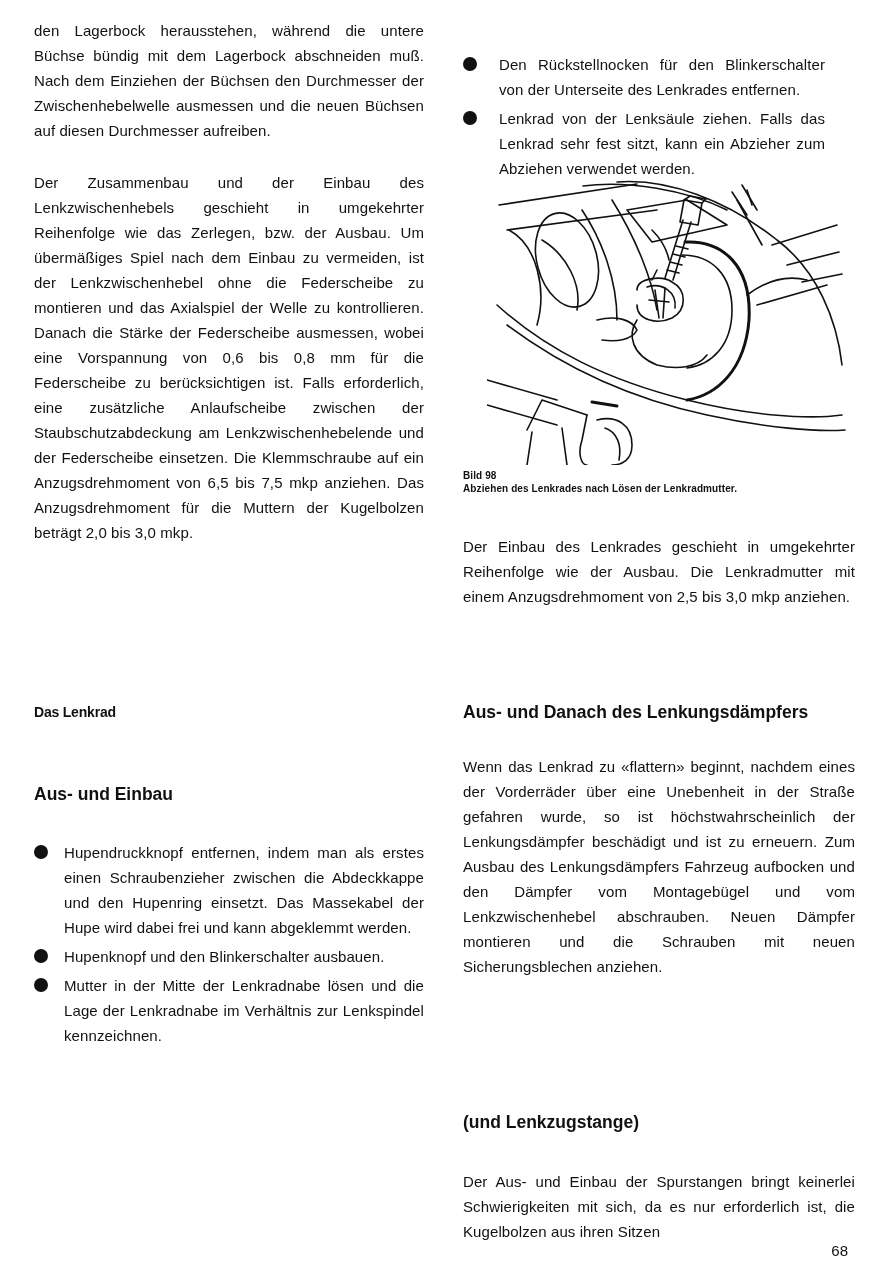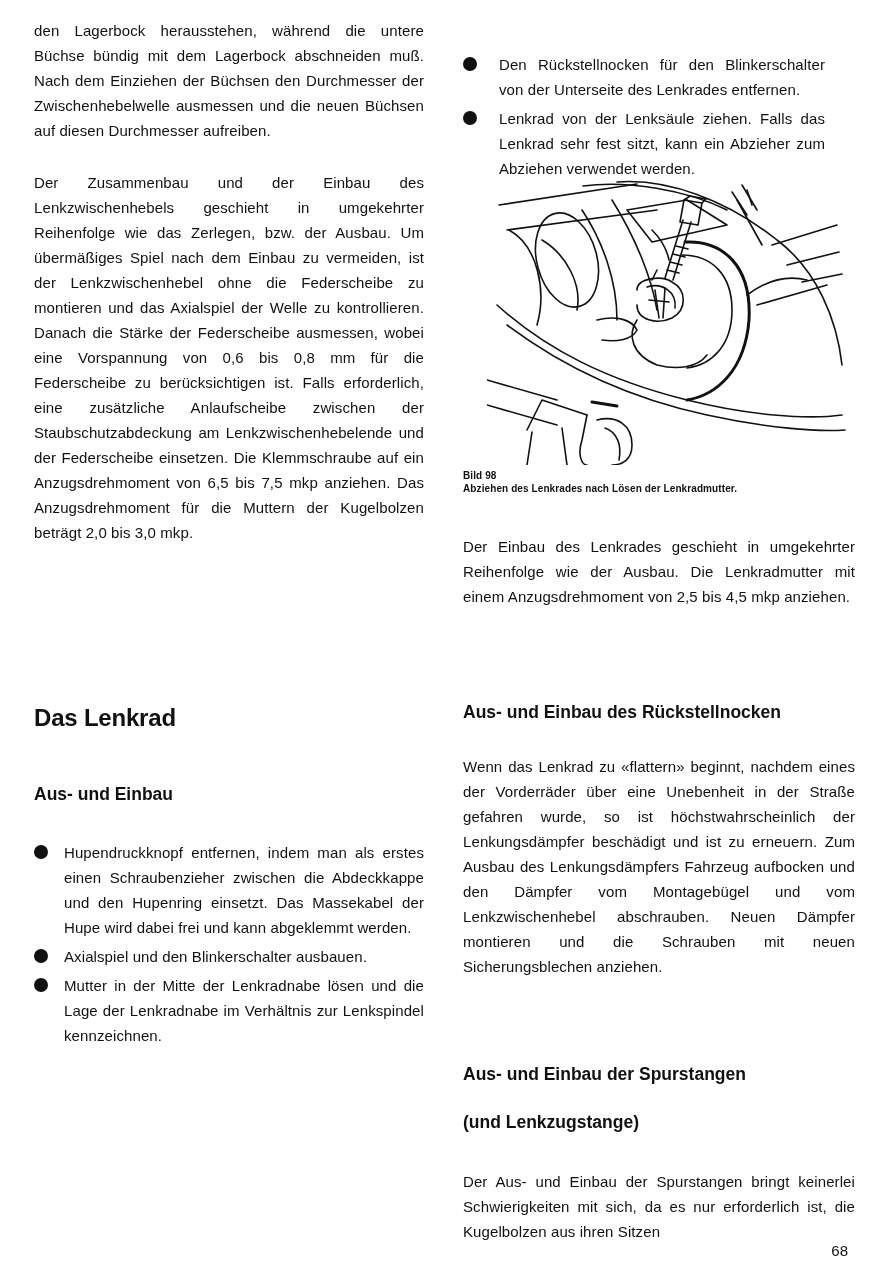--- a/index.html
+++ b/index.html
@@ -9,21 +9,21 @@
     color: #111111;
   }
   .col { position: absolute; top: 0; }
   .col-left { left: 34px; width: 390px; }
   .col-right { left: 463px; width: 392px; }
   p.body {
     margin: 0; font-size: 15px; line-height: 25px; text-align: justify;
     letter-spacing: 0.1px;
   }
   h1.section {
-    margin: 0; font-size: 24px; font-weight: bold; letter-spacing: -0.2px;
+    margin: 0; font-size: 14px; font-weight: bold; letter-spacing: -0.2px;
   }
   h2.sub {
     margin: 0; font-size: 17.5px; font-weight: bold; line-height: 24px;
   }
   ul.bullets { list-style: none; margin: 0; padding: 0; }
   ul.bullets li { position: relative; padding-left: 30px; margin-bottom: 4px; }
   ul.bullets li .dot {
     position: absolute; left: 0; top: 5px; width: 14px; height: 14px;
     border-radius: 50%; background: #111111;
   }
@@ -42,21 +42,21 @@
   <h1 class="section abs" style="top:704px;">Das Lenkrad</h1>
   <h2 class="sub abs" style="top:782px;">Aus- und Einbau</h2>
 
   <ul class="bullets abs" style="top:840px; width:390px;">
     <li>
       <span class="dot"></span>
       <p class="body">Hupendruckknopf entfernen, indem man als erstes einen Schraubenzieher zwischen die Abdeckkappe und den Hupenring einsetzt. Das Massekabel der Hupe wird dabei frei und kann abgeklemmt werden.</p>
     </li>
     <li>
       <span class="dot"></span>
-      <p class="body">Axialspiel und den Blinkerschalter ausbauen.</p>
+      <p class="body">Hupenknopf und den Blinkerschalter ausbauen.</p>
     </li>
     <li>
       <span class="dot"></span>
       <p class="body">Mutter in der Mitte der Lenkradnabe lösen und die Lage der Lenkradnabe im Verhältnis zur Lenkspindel kennzeichnen.</p>
     </li>
   </ul>
 </div>
 
 <div class="col col-right" style="height:1284px;">
   <ul class="bullets abs" style="top:4px; width:392px; left:-30px; padding-left:0;margin-top:48px;">
@@ -130,23 +130,22 @@
       <path d="M118 258 C130 262 135 275 132 290"></path>
       <path d="M105 232 L130 236" stroke-width="3"></path>
       <path d="M260 20 L265 35"></path>
       <path d="M250 30 L275 75"></path>
     </svg>
   </div>
 
   <div class="abs fig-label" style="top:470px; left:0;">Bild 98</div>
   <div class="abs fig-label" style="top:483px; left:0;">Abziehen des Lenkrades nach Lösen der Lenkradmutter.</div>
 
-  <p class="body abs" style="top:534px; width:392px;">Der Einbau des Lenkrades geschieht in umgekehrter Reihenfolge wie der Ausbau. Die Lenkradmutter mit einem Anzugsdrehmoment von 2,5 bis 4,5 mkp anziehen.</p>
+  <p class="body abs" style="top:534px; width:392px;">Der Einbau des Lenkrades geschieht in umgekehrter Reihenfolge wie der Ausbau. Die Lenkradmutter mit einem Anzugsdrehmoment von 2,5 bis 3,0 mkp anziehen.</p>
 
-  <h2 class="sub abs" style="top:700px;">Aus- und Einbau des Rückstellnocken</h2>
+  <h2 class="sub abs" style="top:700px;">Aus- und Danach des Lenkungsdämpfers</h2>
   <p class="body abs" style="top:754px; width:392px;">Wenn das Lenkrad zu «flattern» beginnt, nachdem eines der Vorderräder über eine Unebenheit in der Straße gefahren wurde, so ist höchstwahrscheinlich der Lenkungsdämpfer beschädigt und ist zu erneuern. Zum Ausbau des Lenkungsdämpfers Fahrzeug aufbocken und den Dämpfer vom Montagebügel und vom Lenkzwischenhebel abschrauben. Neuen Dämpfer montieren und die Schrauben mit neuen Sicherungsblechen anziehen.</p>
 
-  <h2 class="sub abs" style="top:1062px;">Aus- und Einbau der Spurstangen</h2>
   <h2 class="sub abs" style="top:1110px;">(und Lenkzugstange)</h2>
   <p class="body abs" style="top:1169px; width:392px;">Der Aus- und Einbau der Spurstangen bringt keinerlei Schwierigkeiten mit sich, da es nur erforderlich ist, die Kugelbolzen aus ihren Sitzen</p>
 </div>
 
 <div class="page-num">68</div>
 
 </body></html>

